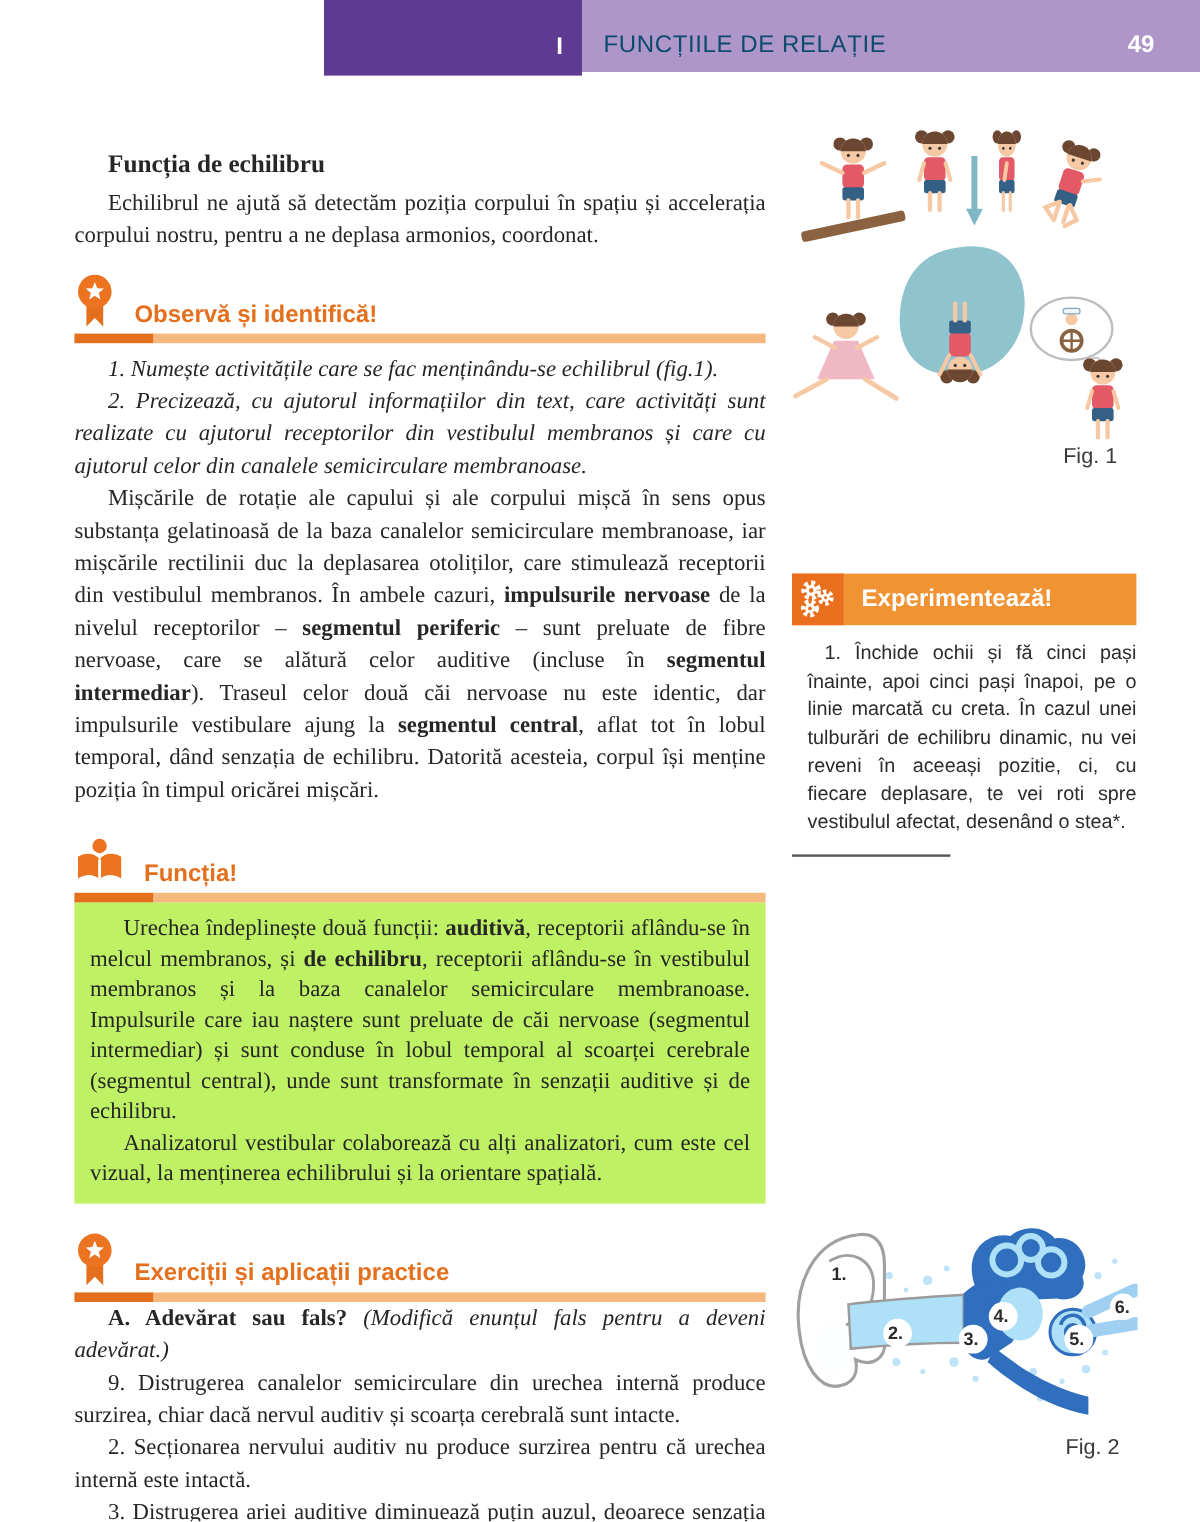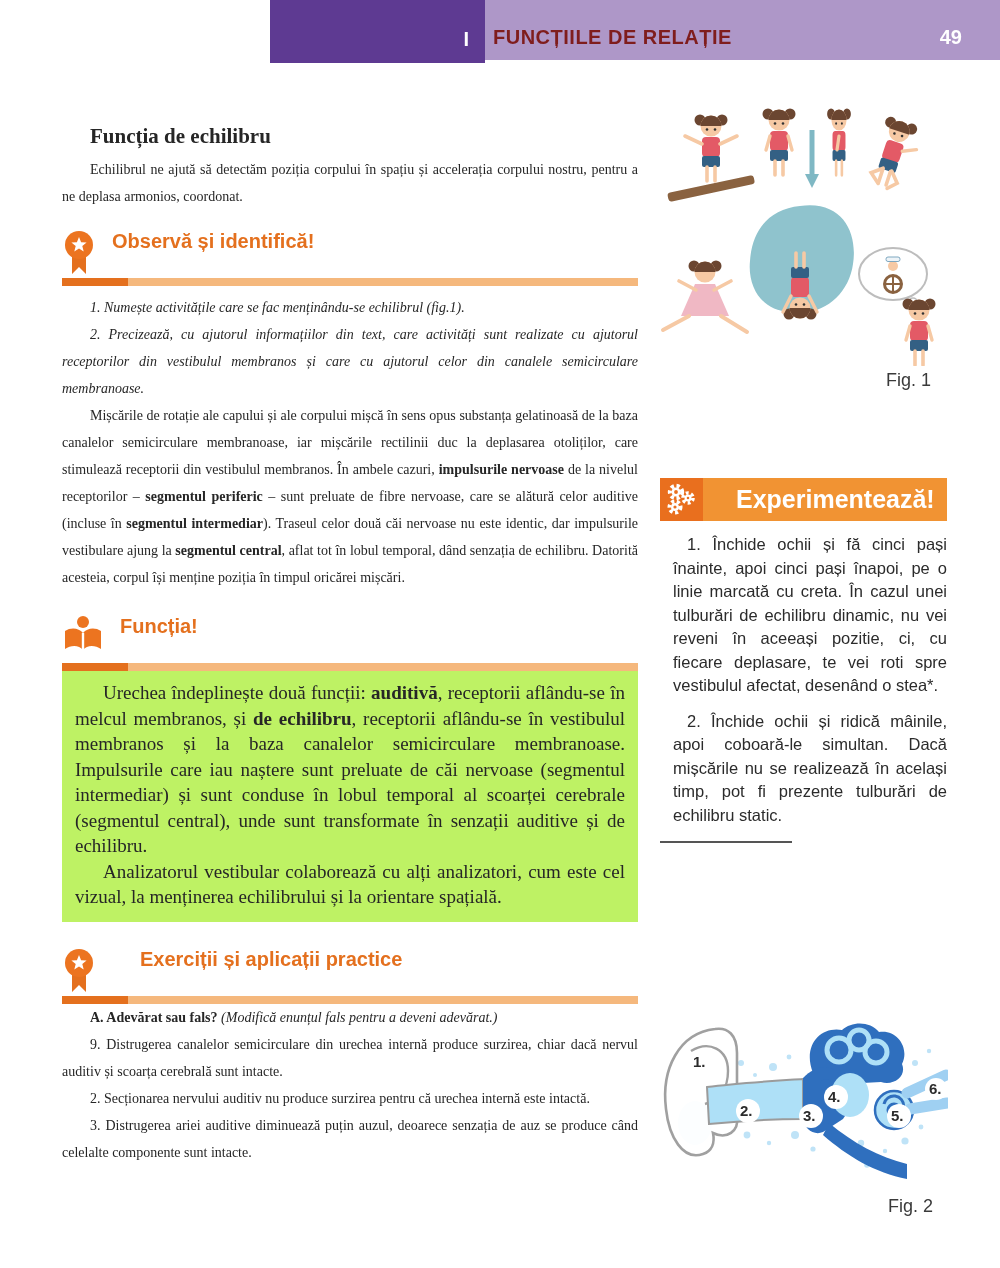--- a/index.html
+++ b/index.html
@@ -6,34 +6,34 @@
   .page{position:relative;width:1000px;height:1268px;background:#fff;overflow:hidden;
         font-family:"Liberation Serif", serif;color:#262626;}
 
   
   .hdr-dark{position:absolute;left:270px;top:0;width:215px;height:63px;background:#5e3a92;
             display:flex;align-items:flex-end;justify-content:flex-end;}
   .hdr-dark span{color:#fff;font-family:"Liberation Sans",sans-serif;font-weight:bold;
             font-size:20px;padding:0 16px 12px 0;}
   .hdr-light{position:absolute;left:485px;top:0;right:0;height:60px;background:#ae97c8;
             display:flex;align-items:flex-end;justify-content:space-between;}
-  .hdr-title{color:#7f1d1d;font-family:"Liberation Sans",sans-serif;font-weight:bold;
-            font-size:20px;letter-spacing:.5px;padding:0 0 11px 8px;}
+  .hdr-title{color:#0c4a6e;font-family:"Liberation Sans",sans-serif;font-weight:normal;
+            font-size:20px;letter-spacing:.5px;padding:0 0 11px 18px;}
   .hdr-page{color:#fff;font-family:"Liberation Sans",sans-serif;font-weight:bold;
             font-size:20px;padding:0 38px 11px 0;}
 
   
   .left-col{position:absolute;left:62px;top:88px;width:576px;margin-top:36px;}
   .right-col{position:absolute;left:655px;top:88px;width:292px;height:1180px;}
 
   
   .lesson-title{margin:0 0 7px 28px;font-size:21px;font-weight:bold;}
-  p.body{margin:0;font-size:14px;line-height:27px;text-align:justify;text-indent:28px;}
+  p.body{margin:0;font-size:19px;line-height:27px;text-align:justify;text-indent:28px;}
   p.ital{font-style:italic;}
-  .sec-head{display:flex;align-items:flex-start;margin-top:20px;height:44px;}
+  .sec-head{display:flex;align-items:flex-end;margin-top:20px;height:44px;}
   .sec-head .ic{flex:0 0 auto;margin-right:16px;}
   .sec-title{font-family:"Liberation Sans",sans-serif;font-weight:bold;font-size:20px;color:#e4701e;}
   .sec-bar{display:flex;height:8px;margin-top:4px;}
   .bar-dark{width:66px;background:#e4701e;}
   .bar-light{flex:1;background:#f5b87d;}
   .items{margin-top:8px;}
   .mt12{margin-top:12px;}
   .note-box{background:#bef264;padding:9px 13px 12px 13px;}
   .note-box p{margin:0;font-size:19px;line-height:25.5px;text-align:justify;text-indent:28px;}
   .ex-a-head{margin-top:12px;}
@@ -41,21 +41,21 @@
   
   .fig1-wrap{position:absolute;top:0;left:0;}
   .caption{position:absolute;font-family:"Liberation Sans",sans-serif;font-size:18px;color:#3a3a3a;}
   .cap1{top:282px;right:16px;}
   .cap2{top:1108px;right:14px;}
   .experiment{position:absolute;top:390px;left:5px;width:287px;}
   .exp-banner{display:flex;align-items:center;height:43px;background:#f19333;}
   .exp-gearbox{width:43px;height:43px;background:#e96f1e;flex:0 0 auto;display:flex;
                align-items:center;justify-content:center;}
   .exp-title{color:#fff;font-family:"Liberation Sans",sans-serif;font-weight:bold;
-             font-size:25px;padding-left:33px;}
+             font-size:20px;padding-left:15px;}
   .exp-steps p{margin:12px 0 0 13px;font-family:"Liberation Sans",sans-serif;font-size:16.5px;
              line-height:23.5px;text-align:justify;text-indent:14px;color:#2b2b2b;}
   .foot-rule{width:132px;border:none;border-top:2px solid #555;margin:14px 0 8px 0;}
   .footnote{margin:0;font-family:"Liberation Sans",sans-serif;font-size:15.5px;line-height:22px;
              text-align:justify;text-indent:14px;color:#2b2b2b;}
   .fig2-wrap{position:absolute;top:935px;left:-2px;}
 </style>
 </head>
 <body>
 
@@ -105,21 +105,21 @@
     <div class="sec-bar">
         <span class="bar-dark"></span>
         <span class="bar-light"></span>
       </div>
 
     <div class="note-box">
       <p><span>Urechea îndeplinește două funcții: </span><span style="font-weight: bold;">auditivă</span><span>, receptorii aflându-se în melcul membranos, și </span><span style="font-weight: bold;">de echilibru</span><span>, receptorii aflându-se în vestibulul membranos și la baza canalelor semicirculare membranoase. Impulsurile care iau naștere sunt preluate de căi nervoase (segmentul intermediar) și sunt conduse în lobul temporal al scoarței cerebrale (segmentul central), unde sunt transformate în senzații auditive și de echilibru.</span></p>
       <p>Analizatorul vestibular colaborează cu alți analizatori, cum este cel vizual, la menținerea echilibrului și la orientare spațială.</p>
     </div>
 
-    <div class="sec-head" style="margin-top:26px;gap:28px;">
+    <div class="sec-head" style="margin-top:26px;">
       <svg class="ic" width="34" height="46" viewBox="0 0 34 46">
         <path d="M10 24 L10 44 L17 37 L24 44 L24 24 Z" fill="#e4701e"></path>
         <circle cx="17" cy="15" r="14" fill="#ec7420"></circle>
         <polygon fill="#ffffff" points="17,7 19.1,12.2 24.6,12.5 20.3,16.1 21.7,21.5 17,18.5 12.3,21.5 13.7,16.1 9.4,12.5 14.9,12.2"></polygon>
       </svg>
       <span class="sec-title">Exerciții și aplicații practice</span>
     </div>
     <div class="sec-bar">
         <span class="bar-dark"></span>
         <span class="bar-light"></span>
@@ -222,21 +222,20 @@
               <circle cx="23" cy="15" r="2.4" stroke-width="2.2"></circle>
               <circle cx="10" cy="24" r="5.6" stroke-width="3.8" stroke-dasharray="3 2.5"></circle>
               <circle cx="10" cy="24" r="2.8" stroke-width="2.4"></circle>
             </g>
           </svg>
         </div>
         <span class="exp-title">Experimentează!</span>
       </div>
       <div class="exp-steps">
         <p>1. Închide ochii și fă cinci pași înainte, apoi cinci pași înapoi, pe o linie marcată cu creta. În cazul unei tulburări de echilibru dinamic, nu vei reveni în aceeași pozitie, ci, cu fiecare deplasare, te vei roti spre vestibulul afectat, desenând o stea*.</p>
-        <p>2. Închide ochii și ridică mâinile, apoi coboară-le simultan. Dacă mișcările nu se realizează în același timp, pot fi prezente tulburări de echilibru static.</p>
       </div>
       <hr class="foot-rule">
     </div>
 
     <div class="fig2-wrap">
       <svg width="295" height="162" viewBox="0 0 295 162">
 
         <g fill="#bfe3f7">
           <circle cx="88" cy="40" r="3"></circle>
             <circle cx="102" cy="52" r="2"></circle>

